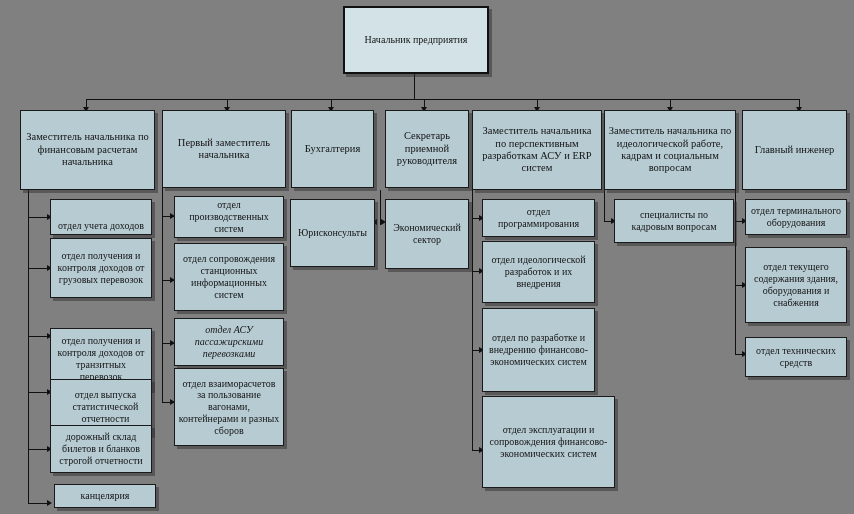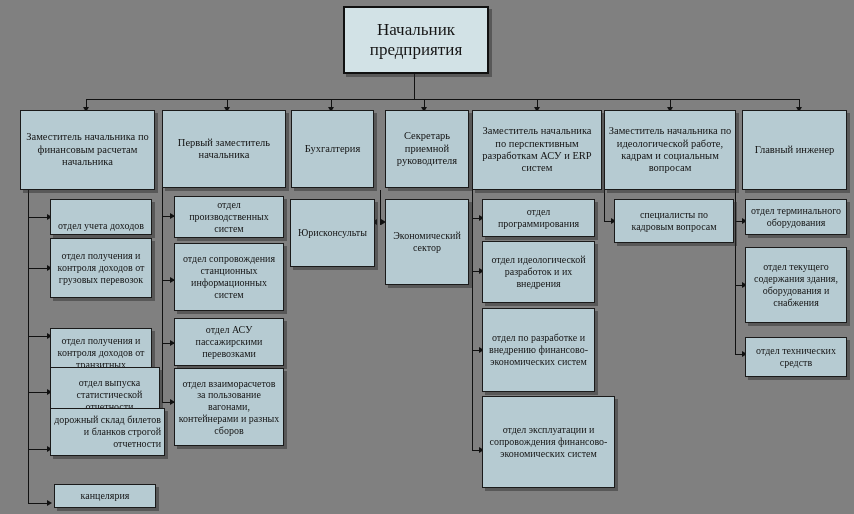--- a/index.html
+++ b/index.html
@@ -30,21 +30,21 @@
     text-align: center;
     color: #151515;
     line-height: 1.18;
     padding: 2px 3px;
   }
   .node .txt {
     display: block;
     width: 100%;
   }
   .root {
-    font-size: 17px;
+    font-size: 10px;
     border: 2px solid #111;
     background: #d2e2e6;
   }
   .lvl1 {
     font-size: 10.5px;
   }
   .lvl2 {
     font-size: 10px;
   }
   .line {
@@ -183,48 +183,48 @@
 
   <div class="node lvl2" style="left:50px; top:199px; width:102px; height:36px;align-items:flex-end;">
     <span class="txt">отдел учета доходов</span>
   </div>
   <div class="node lvl2" style="left:50px; top:238px; width:102px; height:60px;">
     <span class="txt">отдел получения и контроля доходов от грузовых перевозок</span>
   </div>
   <div class="node lvl2" style="left:50px; top:302px; width:102px; height:62px;margin-top:26px;">
     <span class="txt">отдел получения и контроля доходов от транзитных перевозок</span>
   </div>
-  <div class="node lvl2" style="left:50px; top:367px; width:110px; height:56px;padding-left:12px;">
+  <div class="node lvl2" style="left:50px; top:379px; width:102px; height:56px;padding-left:12px;">
     <span class="txt">отдел выпуска статистической отчетности</span>
   </div>
-  <div class="node lvl2" style="left:50px; top:408px; width:115px; height:48px;text-align:right;">
+  <div class="node lvl2" style="left:50px; top:425px; width:102px; height:48px;">
     <span class="txt">дорожный склад билетов и бланков строгой отчетности</span>
   </div>
   <div class="node lvl2" style="left:54px; top:484px; width:102px; height:24px;">
     <span class="txt">канцелярия</span>
   </div>
 
   <div class="node lvl2" style="left:174px; top:196px; width:110px; height:42px;">
     <span class="txt">отдел производственных систем</span>
   </div>
   <div class="node lvl2" style="left:174px; top:243px; width:110px; height:68px;">
     <span class="txt">отдел сопровождения станционных информационных систем</span>
   </div>
-  <div class="node lvl2" style="left:174px; top:318px; width:110px; height:48px;">
+  <div class="node lvl2" style="left:174px; top:318px; width:110px; height:48px;font-style:italic;">
     <span class="txt">отдел АСУ пассажирскими перевозками</span>
   </div>
   <div class="node lvl2" style="left:174px; top:368px; width:110px; height:78px;">
     <span class="txt">отдел взаиморасчетов за пользование вагонами, контейнерами и разных сборов</span>
   </div>
 
   <div class="node lvl2" style="left:290px; top:199px; width:85px; height:68px;">
     <span class="txt">Юрисконсульты</span>
   </div>
 
-  <div class="node lvl2" style="left:385px; top:199px; width:84px; height:86px;">
+  <div class="node lvl2" style="left:385px; top:199px; width:84px; height:70px;">
     <span class="txt">Экономический сектор</span>
   </div>
 
   <div class="node lvl2" style="left:482px; top:199px; width:113px; height:38px;">
     <span class="txt">отдел программирования</span>
   </div>
   <div class="node lvl2" style="left:482px; top:241px; width:113px; height:62px;">
     <span class="txt">отдел идеологической разработок и их внедрения</span>
   </div>
   <div class="node lvl2" style="left:482px; top:308px; width:113px; height:84px;">

